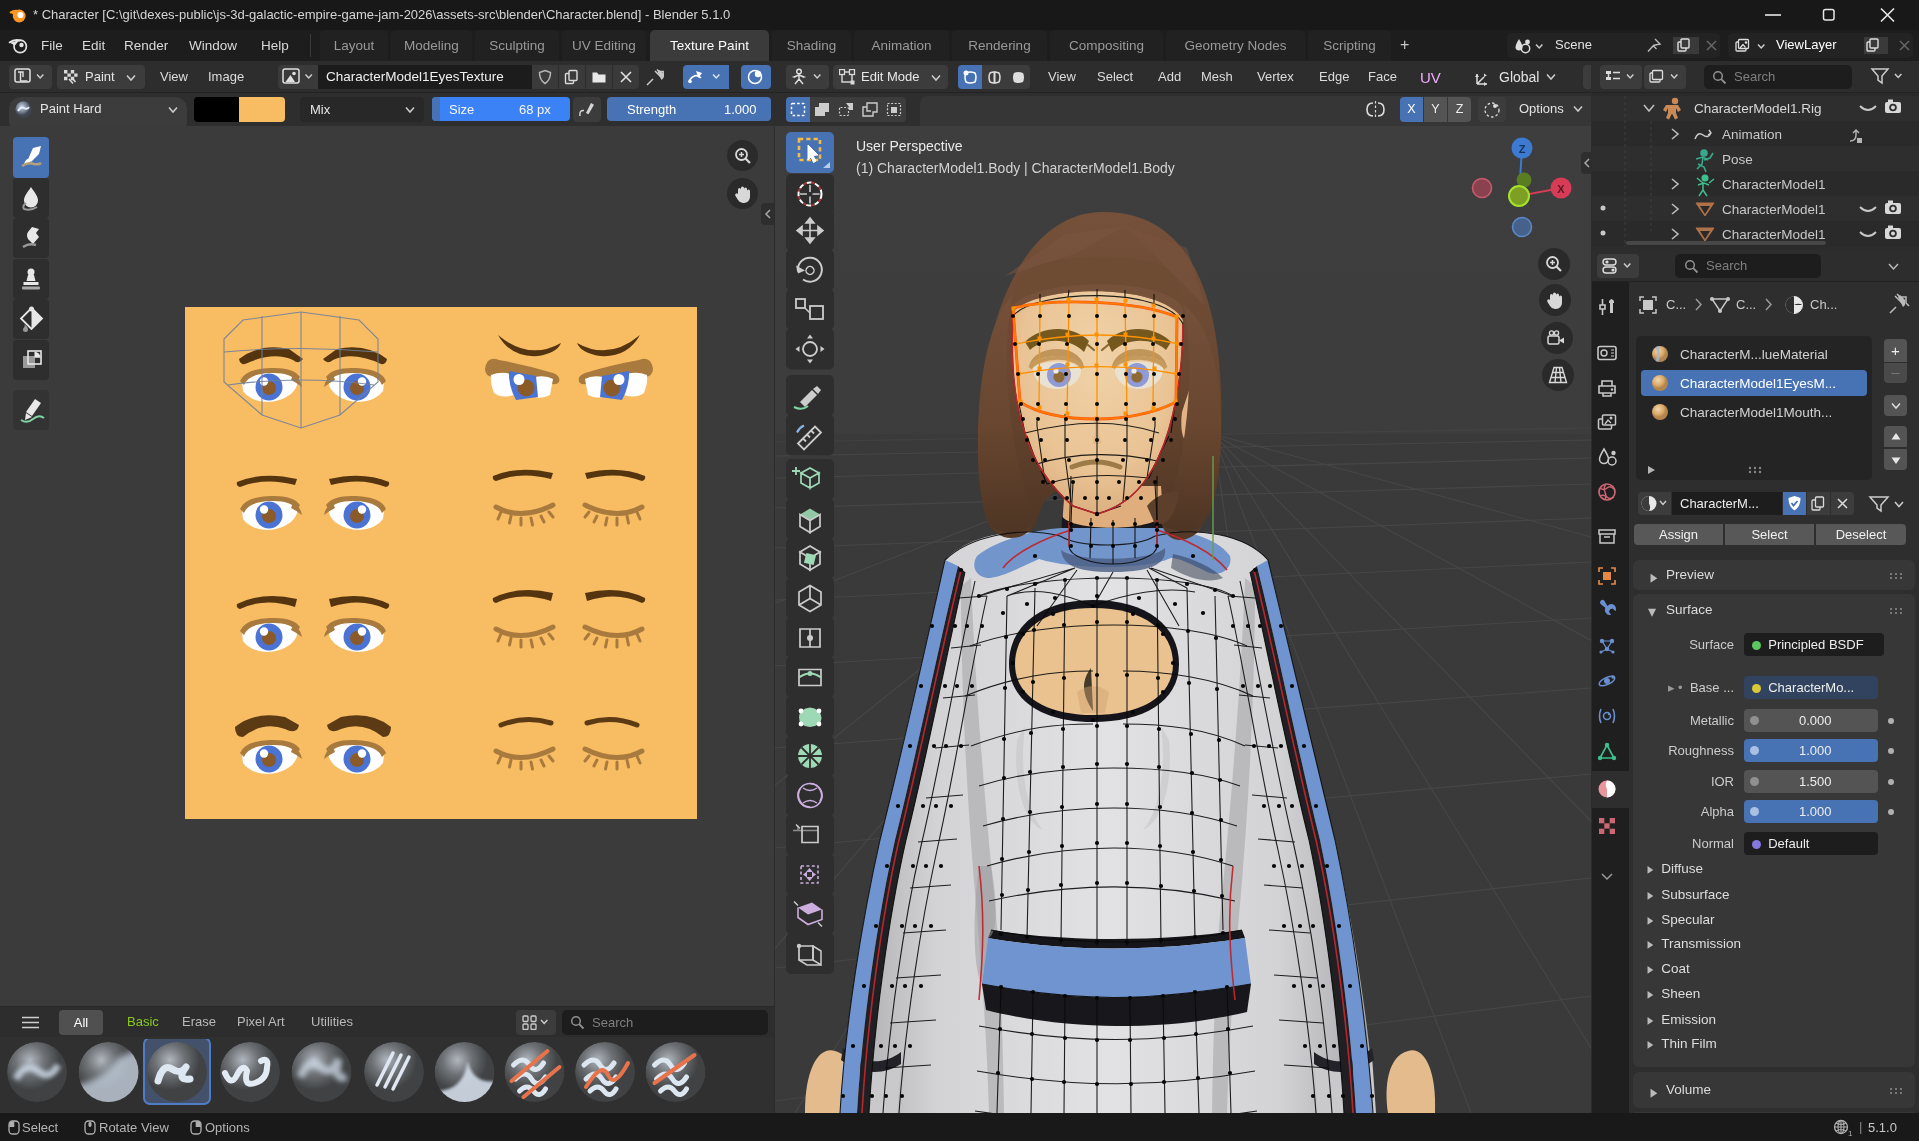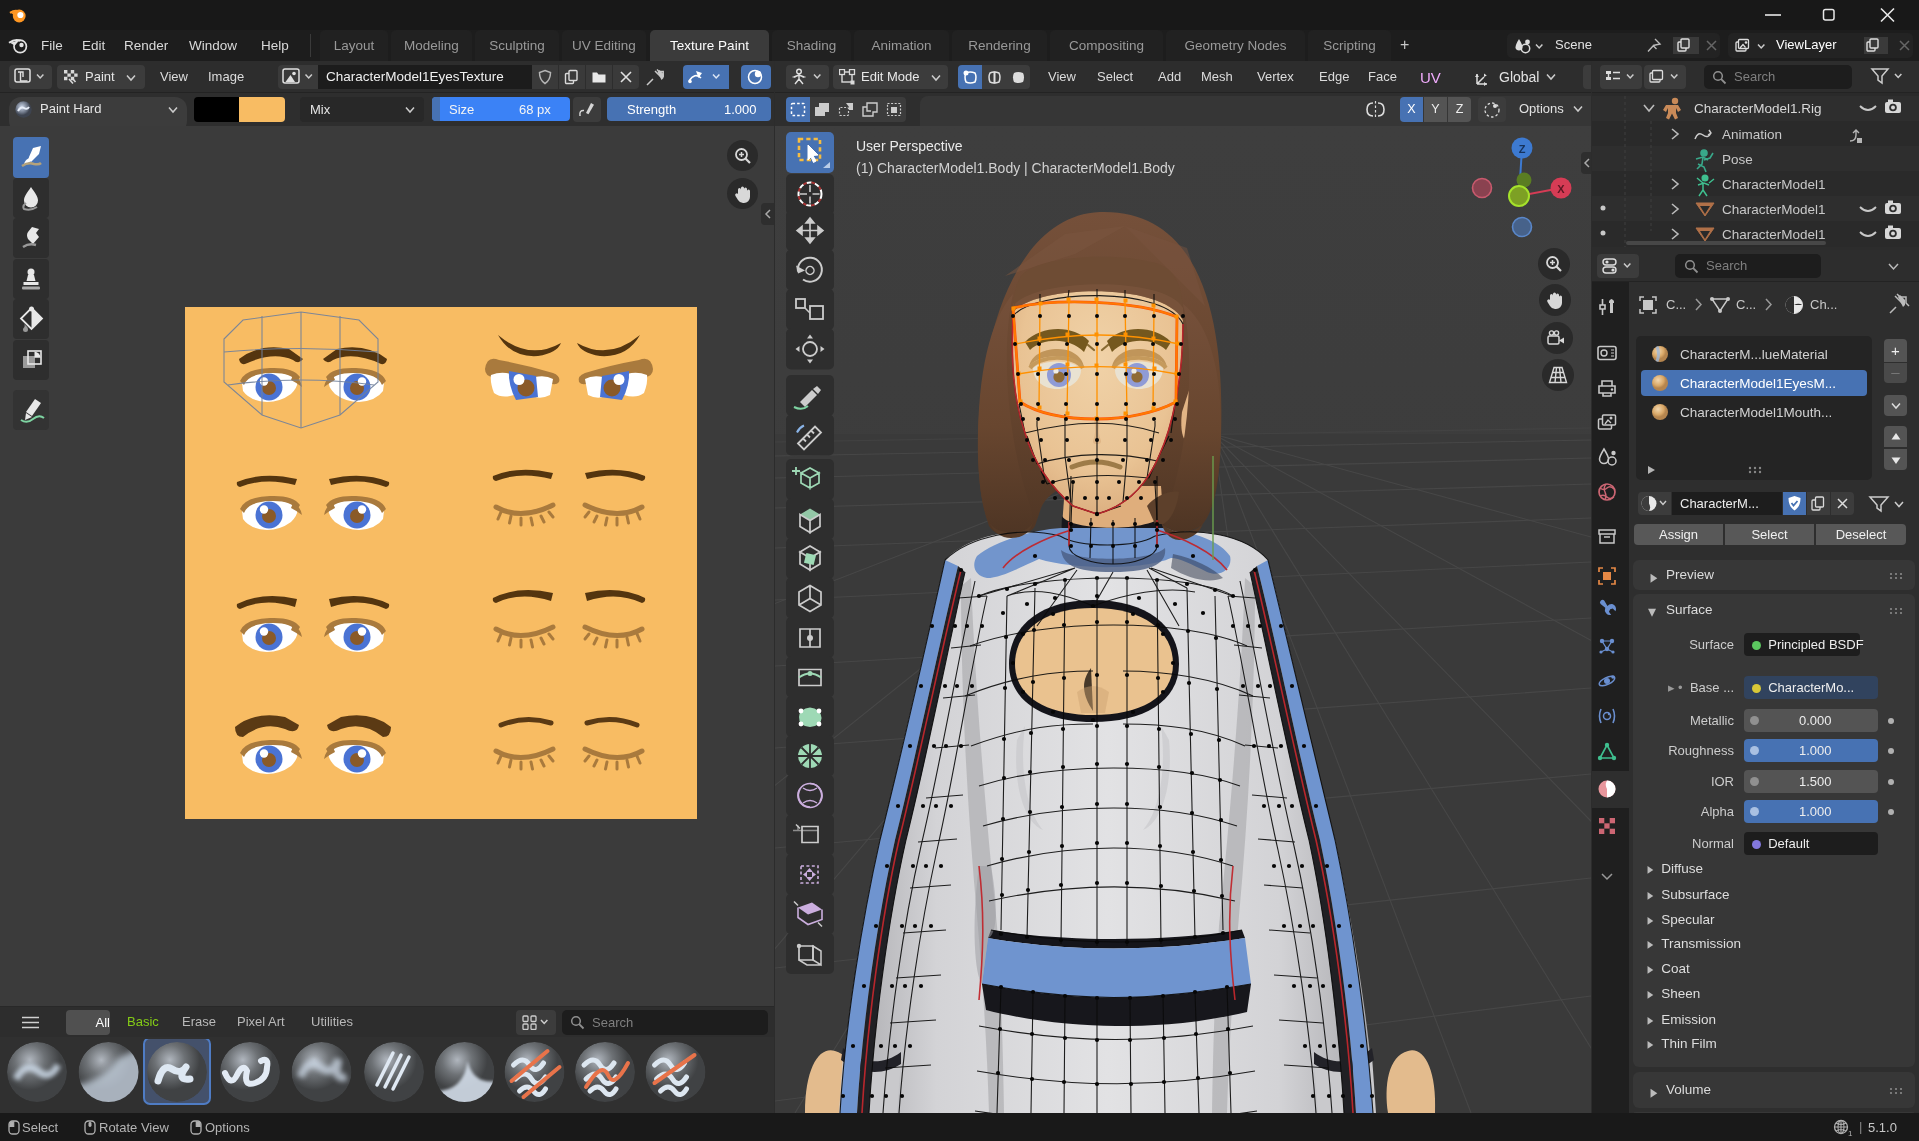--- a/index.html
+++ b/index.html
@@ -40,20 +40,21 @@
 </style></head>
 <body>
 
 <div id="titlebar">
  <svg class="ico" style="left:9px;top:6px" width="19" height="19" viewBox="0 0 19 19">
   <circle cx="10.2" cy="10" r="6.4" fill="#ff9722"></circle>
   <circle cx="11.4" cy="9" r="3.1" fill="#fff"></circle>
   <path d="M1.5 6.5 L9 5.2 L5.5 9.5 Z" fill="#ff9722"></path>
   <path d="M1 6.8 Q6 3.5 10 5.5" stroke="#ff9722" stroke-width="2.2" fill="none"></path>
  </svg>
+ <span class="txt" style="left:33px;top:7px">* Character [C:\git\dexes-public\js-3d-galactic-empire-game-jam-2026\assets-src\blender\Character.blend] - Blender 5.1.0</span>
  <svg class="ico" style="left:1762px;top:6px" width="160" height="18" viewBox="0 0 160 18">
   <path d="M3 9 H19" stroke="#e8e8e8" stroke-width="1.6"></path>
   <rect x="61.5" y="3.5" width="10.5" height="10.5" rx="2" fill="none" stroke="#e8e8e8" stroke-width="1.5"></rect>
   <path d="M119 2.5 L132 15.5 M132 2.5 L119 15.5" stroke="#e8e8e8" stroke-width="1.6"></path>
  </svg>
 </div>
 
 <div id="menubar">
  <svg class="ico" style="left:8px;top:5px" width="22" height="21" viewBox="0 0 22 21">
   <circle cx="12.2" cy="11.4" r="6.2" fill="none" stroke="#e3e3e3" stroke-width="1.7"></circle>
@@ -406,21 +407,21 @@
 <div class="abs" style="left:761px;top:77px;width:13px;height:22px;background:#2e2e2e;border-radius:4px 0 0 4px">
  <svg class="ico" style="left:3px;top:6px" width="8" height="10" viewBox="0 0 8 10">
         <path d="M6 1 L2 5 l4 4" stroke="#aaa" stroke-width="1.5" fill="none"></path>
       </svg>
 </div>
 </div>
 <div id="shelfhdr">
  <svg class="ico" style="left:21px;top:9px" width="20" height="13" viewBox="0 0 20 13">
   <path d="M1 1.5 h17 M1 6.5 h17 M1 11.5 h17" stroke="#d0d0d0" stroke-width="1.7"></path>
  </svg>
- <div class="abs" style="left:66px;top:3px;width:44px;height:25px;background:#505050;border-radius:4px;text-align:right;line-height:25px;color:#fff;font-size:13px">All</div>
+ <div class="abs" style="left:59px;top:3px;width:44px;height:25px;background:#505050;border-radius:4px;text-align:center;line-height:25px;color:#fff;font-size:13px">All</div>
  <span class="txt" style="left:127px;top:7px;color:#84cc16;font-size:13px">Basic</span>
  <span class="txt" style="left:182px;top:7px;color:#b9b9b9;font-size:13px">Erase</span>
  <span class="txt" style="left:237px;top:7px;color:#b9b9b9;font-size:13px">Pixel Art</span>
  <span class="txt" style="left:311px;top:7px;color:#b9b9b9;font-size:13px">Utilities</span>
  <div class="abs" style="left:516px;top:3px;width:40px;height:25px;background:#3c3c3c;border-radius:4px">
   <svg class="ico" style="left:6px;top:5px" width="28" height="15" viewBox="0 0 28 15">
    <rect x="1" y="1" width="5" height="5.5" rx="1" fill="none" stroke="#ccc" stroke-width="1.3"></rect>
    <rect x="9" y="1" width="5" height="5.5" rx="1" fill="none" stroke="#ccc" stroke-width="1.3"></rect>
    <rect x="1" y="9" width="5" height="5.5" rx="1" fill="none" stroke="#ccc" stroke-width="1.3"></rect>
    <rect x="9" y="9" width="5" height="5.5" rx="1" fill="none" stroke="#ccc" stroke-width="1.3"></rect>
@@ -1592,21 +1593,21 @@
         <g fill="#8a8a8a">
           <circle cx="2" cy="2" r="1.1"></circle>
           <circle cx="7" cy="2" r="1.1"></circle>
           <circle cx="12" cy="2" r="1.1"></circle>
           <circle cx="2" cy="6" r="1.1"></circle>
           <circle cx="7" cy="6" r="1.1"></circle>
           <circle cx="12" cy="6" r="1.1"></circle>
         </g>
       </svg>
  <div class="plabel" style="left:0;top:43px;width:101px">Surface</div>
- <div class="pfield" style="left:111px;top:39px;width:116px">
+ <div class="pfield" style="left:111px;top:39px;width:140px">
         <span class="txt" style="left:8px;top:4px"><span class="dot" style="background:#5bc65f"></span>&nbsp; Principled BSDF</span>
       </div>
  <div class="plabel" style="left:0;top:86px;width:101px"><span style="color:#999">▸ •</span> &nbsp;Base ...</div>
  <div class="pfield" style="left:111px;top:82px;width:134px;background:#31435e">
         <span class="txt" style="left:8px;top:4px"><span class="dot" style="background:#d8c838"></span>&nbsp; CharacterMo...</span>
       </div>
  <div class="plabel" style="left:0;top:119px;width:101px">Metallic</div>
  <div class="pfield" style="left:111px;top:115px;width:134px;background:#545454">
         <span class="dot" style="position:absolute;left:6px;top:7px;background:#909090"></span>
         <span class="txt" style="left:55px;top:4px">0.000</span>

